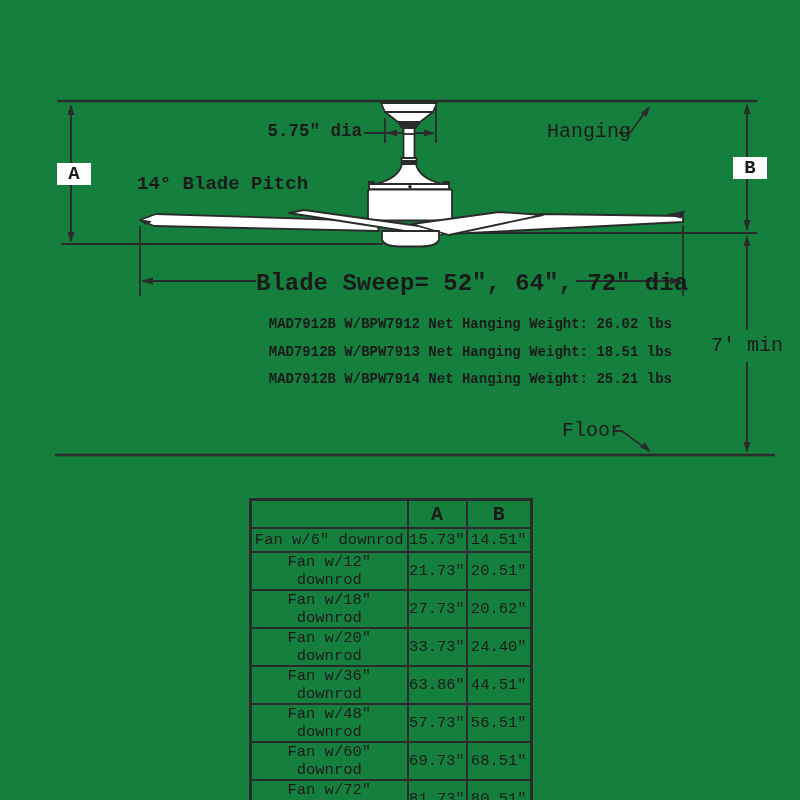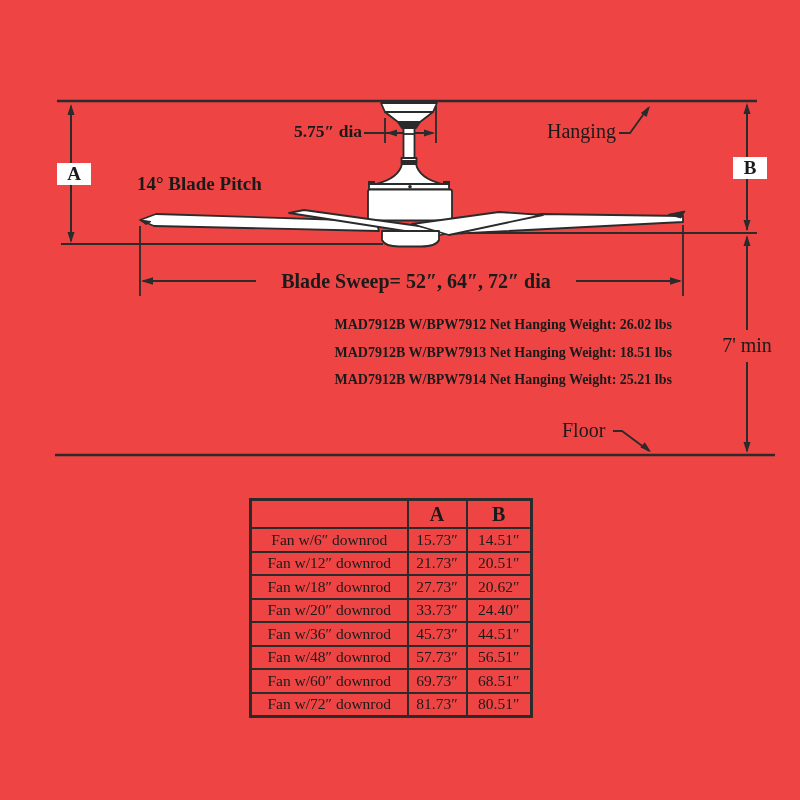--- a/index.html
+++ b/index.html
@@ -1,17 +1,17 @@
 <!DOCTYPE html>
 <html><head>
 <meta charset="utf-8">
 <style>
   html,body{margin:0;padding:0;background:#ffffff;}
-  #page{position:relative;width:800px;height:800px;background:#ef4444;
-        font-family:Liberation Serif, serif;color:#1a1a1a;overflow:hidden;}
+  #page{position:relative;width:800px;height:800px;background:#15803d;
+        font-family:Liberation Mono, monospace;color:#1a1a1a;overflow:hidden;}
   .lbl{position:absolute;white-space:nowrap;color:#1a1a1a;}
   .bold{font-weight:700;}
   .onLine{background:#ffffff;padding:0 3px;}
   .center{text-align:center;}
   .right{text-align:right;}
   
   #weights{position:absolute;left:172px;top:311px;width:500px;text-align:right;
            font-weight:700;font-size:14px;line-height:27.5px;}
   
   #rod-table{position:absolute;left:249px;top:498px;border-collapse:collapse;
@@ -104,21 +104,21 @@
   <div class="lbl bold right" style="left:262px;top:121px;width:100px;font-size:17.5px;">5.75″ dia</div>
 
   <div class="lbl bold" style="left:137px;top:173px;font-size:19px;">14° Blade Pitch</div>
 
   <div class="lbl" style="left:547px;top:120px;font-size:20px;">Hanging</div>
 
   <div class="lbl bold onLine center" style="left:57px;top:163px;width:28px;font-size:19px;">A</div>
 
   <div class="lbl bold onLine center" style="left:733px;top:157px;width:28px;font-size:19px;">B</div>
 
-  <div class="lbl bold center" style="left:256px;top:270px;width:320px;font-size:20px;">Blade Sweep= 52″, 64″, 72″ dia</div>
+  <div class="lbl bold center" style="left:256px;top:270px;width:320px;font-size:24px;">Blade Sweep= 52″, 64″, 72″ dia</div>
 
   <div id="weights">
     <div>MAD7912B W/BPW7912 Net Hanging Weight: 26.02 lbs</div>
     <div>MAD7912B W/BPW7913 Net Hanging Weight: 18.51 lbs</div>
     <div>MAD7912B W/BPW7914 Net Hanging Weight: 25.21 lbs</div>
   </div>
 
   <div class="lbl center" style="left:707px;top:334px;width:80px;font-size:20px;">7' min</div>
 
   <div class="lbl" style="left:562px;top:419px;font-size:20px;">Floor</div>
@@ -150,21 +150,21 @@
       <td>27.73″</td>
       <td>20.62″</td>
     </tr>
     <tr>
       <td>Fan w/20″ downrod</td>
       <td>33.73″</td>
       <td>24.40″</td>
     </tr>
     <tr>
       <td>Fan w/36″ downrod</td>
-      <td>45.73″</td>
+      <td>63.86″</td>
       <td>44.51″</td>
     </tr>
     <tr>
       <td>Fan w/48″ downrod</td>
       <td>57.73″</td>
       <td>56.51″</td>
     </tr>
     <tr>
       <td>Fan w/60″ downrod</td>
       <td>69.73″</td>

